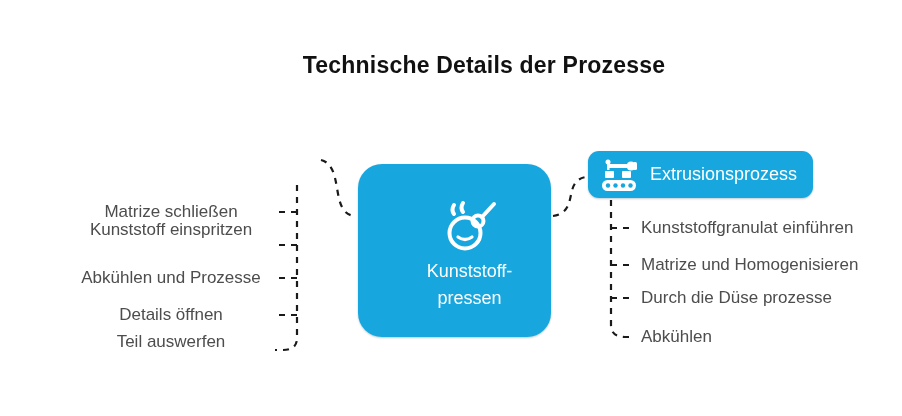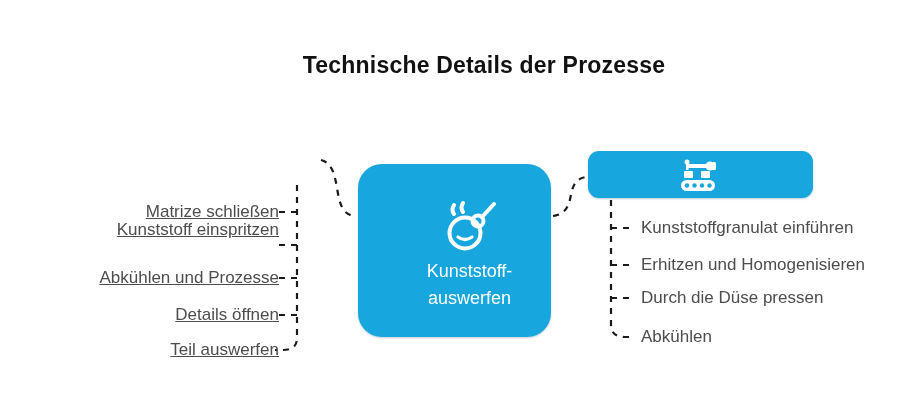--- a/index.html
+++ b/index.html
@@ -62,21 +62,21 @@
     padding-left:30px;
   }
   .center-text{ text-align:center; line-height:27px; font-size:18px; font-weight:500;}
   .item{
     position:absolute;
     color:var(--item-gray);
     font-size:17px;
     line-height:22px;
     white-space:nowrap;
   }
-  .items-left .item{ left:30px; width:216px; text-align:right;text-decoration:underline;}
+  .items-left .item{ left:30px; width:216px; text-align:center;}
   .items-right .item{ left:608px; text-align:right;}
   .icon-box{display:flex;align-items:center;justify-content:center;}
 </style>
 </head>
 <body>
 
 <div class="canvas">
 
   <div class="title">Technische Details der Prozesse</div>
 
@@ -107,51 +107,52 @@
           <circle cx="37" cy="25" r="5.5"></circle>
           <path d="M 41 21 L 53 8"></path>
           <path d="M 13 9 q -3 5 0 9"></path>
           <path d="M 22 7 q -3 5 0 9"></path>
         </g>
         <path d="M 17 41 q 7 5 14 0" fill="none" stroke="#fff" stroke-width="3.2" stroke-linecap="round"></path>
       </svg>
     </span>
     <div class="center-text">
       <div>Kunststoff-</div>
-      <div>auswerfen</div>
+      <div>pressen</div>
     </div>
   </div>
 
   <div class="node node-right">
     <span class="icon-box">
       <svg width="38" height="34" viewBox="0 0 38 34">
         <rect x="6" y="6" width="21" height="4" rx="1" fill="#fff"></rect>
         <circle cx="29" cy="8" r="4.5" fill="#fff"></circle>
         <rect x="31" y="4" width="4" height="8" rx="1.5" fill="#fff"></rect>
         <circle cx="6" cy="4" r="2.5" fill="#fff"></circle>
         <rect x="5" y="4" width="2.5" height="8" fill="#fff"></rect>
         <rect x="3" y="13" width="9" height="7" rx="1" fill="#fff"></rect>
         <rect x="20" y="13" width="9" height="7" rx="1" fill="#fff"></rect>
         <rect x="0" y="22" width="34" height="11" rx="5.5" fill="#fff"></rect>
         <circle cx="6" cy="27.5" r="2.2" fill="var(--node-blue)"></circle>
         <circle cx="13.5" cy="27.5" r="2.2" fill="var(--node-blue)"></circle>
         <circle cx="21" cy="27.5" r="2.2" fill="var(--node-blue)"></circle>
         <circle cx="28.5" cy="27.5" r="2.2" fill="var(--node-blue)"></circle>
       </svg>
     </span>
+    <span>Extrusionsprozess</span>
   </div>
 
   <div class="items-left">
     <div class="item" style="top:201px">Matrize schließen</div>
     <div class="item" style="top:219px">Kunststoff einspritzen</div>
     <div class="item" style="top:267px">Abkühlen und Prozesse</div>
     <div class="item" style="top:304px">Details öffnen</div>
-    <div class="item" style="top:339px">Teil auswerfen</div>
+    <div class="item" style="top:331px">Teil auswerfen</div>
   </div>
 
   <div class="items-right">
     <div class="item" style="top:217px">Kunststoffgranulat einführen</div>
-    <div class="item" style="top:254px">Erhitzen und Homogenisieren</div>
-    <div class="item" style="top:287px">Durch die Düse pressen</div>
+    <div class="item" style="top:254px">Matrize und Homogenisieren</div>
+    <div class="item" style="top:287px">Durch die Düse prozesse</div>
     <div class="item" style="top:326px">Abkühlen</div>
   </div>
 
 </div>
 
 </body></html>

